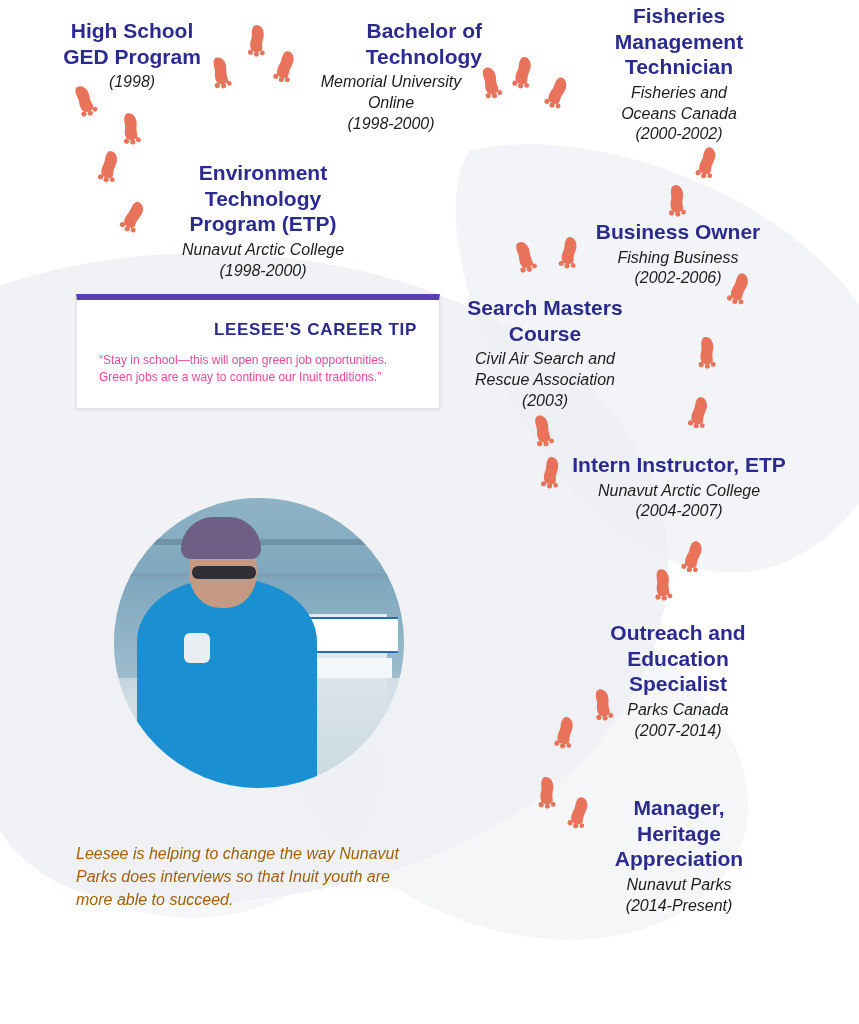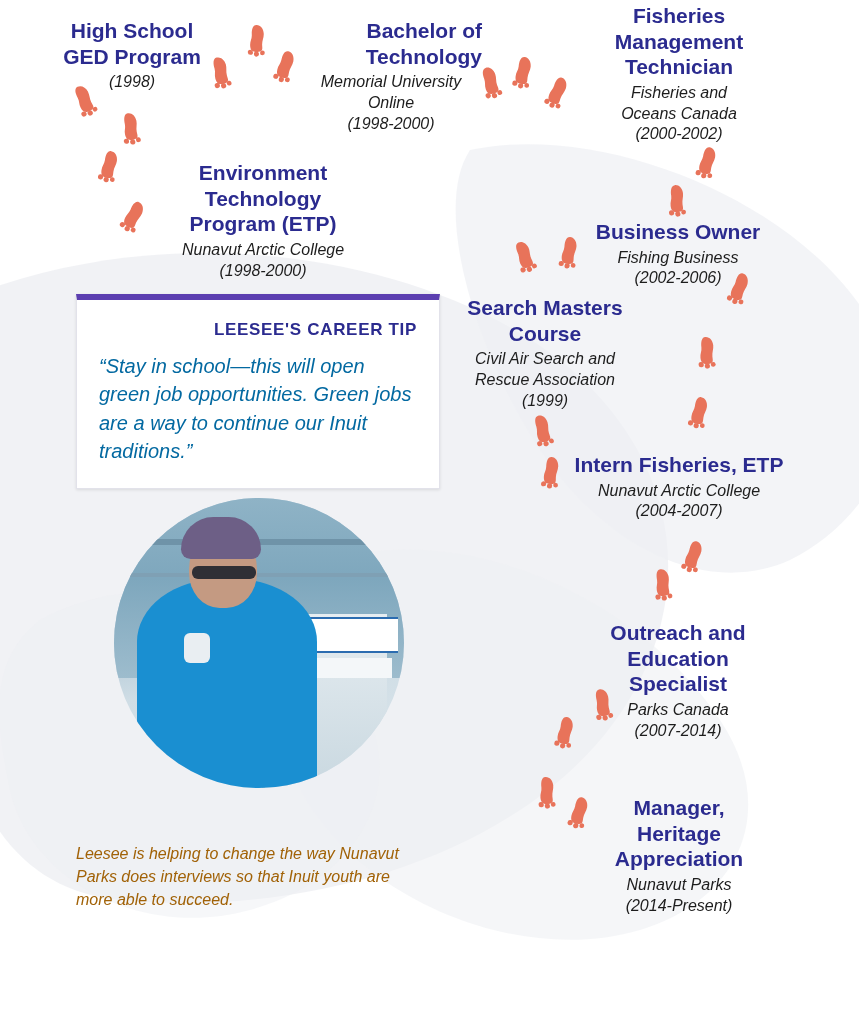--- a/index.html
+++ b/index.html
@@ -74,24 +74,23 @@
   .tip-card h3 {
     margin: 0 0 12px 0;
     color: #2b2b8f;
     font-size: 17px;
     font-weight: bold;
     letter-spacing: 0.04em;
     text-align: right;
   }
   .tip-card p {
     margin: 0;
-    font-style: italic;
-    font-size: 20px;
+    font-size: 12px;
     line-height: 1.42;
-    color: #0369a1;
+    color: #ec4899;
   }
 
   
   .photo-wrap {
     position: absolute;
     left: 114px;
     top: 498px;
     width: 290px;
     height: 290px;
     border-radius: 50%;
@@ -452,25 +451,25 @@
     <p class="title">Business Owner</p>
     <p class="detail" style="white-space: pre-line;">Fishing Business
 (2002-2006)</p>
   </div>
 
   <div class="node ctr" style="left:456px; top:295px; width:178px;">
     <p class="title" style="white-space: pre-line;">Search Masters
 Course</p>
     <p class="detail" style="white-space: pre-line;">Civil Air Search and
 Rescue Association
-(1999)</p>
+(2003)</p>
   </div>
 
   <div class="node ctr" style="left:572px; top:452px; width:214px;">
-    <p class="title">Intern Fisheries, ETP</p>
+    <p class="title">Intern Instructor, ETP</p>
     <p class="detail" style="white-space: pre-line;">Nunavut Arctic College
 (2004-2007)</p>
   </div>
 
   <div class="node ctr" style="left:592px; top:620px; width:172px;">
     <p class="title" style="white-space: pre-line;">Outreach and
 Education
 Specialist</p>
     <p class="detail" style="white-space: pre-line;">Parks Canada
 (2007-2014)</p>

